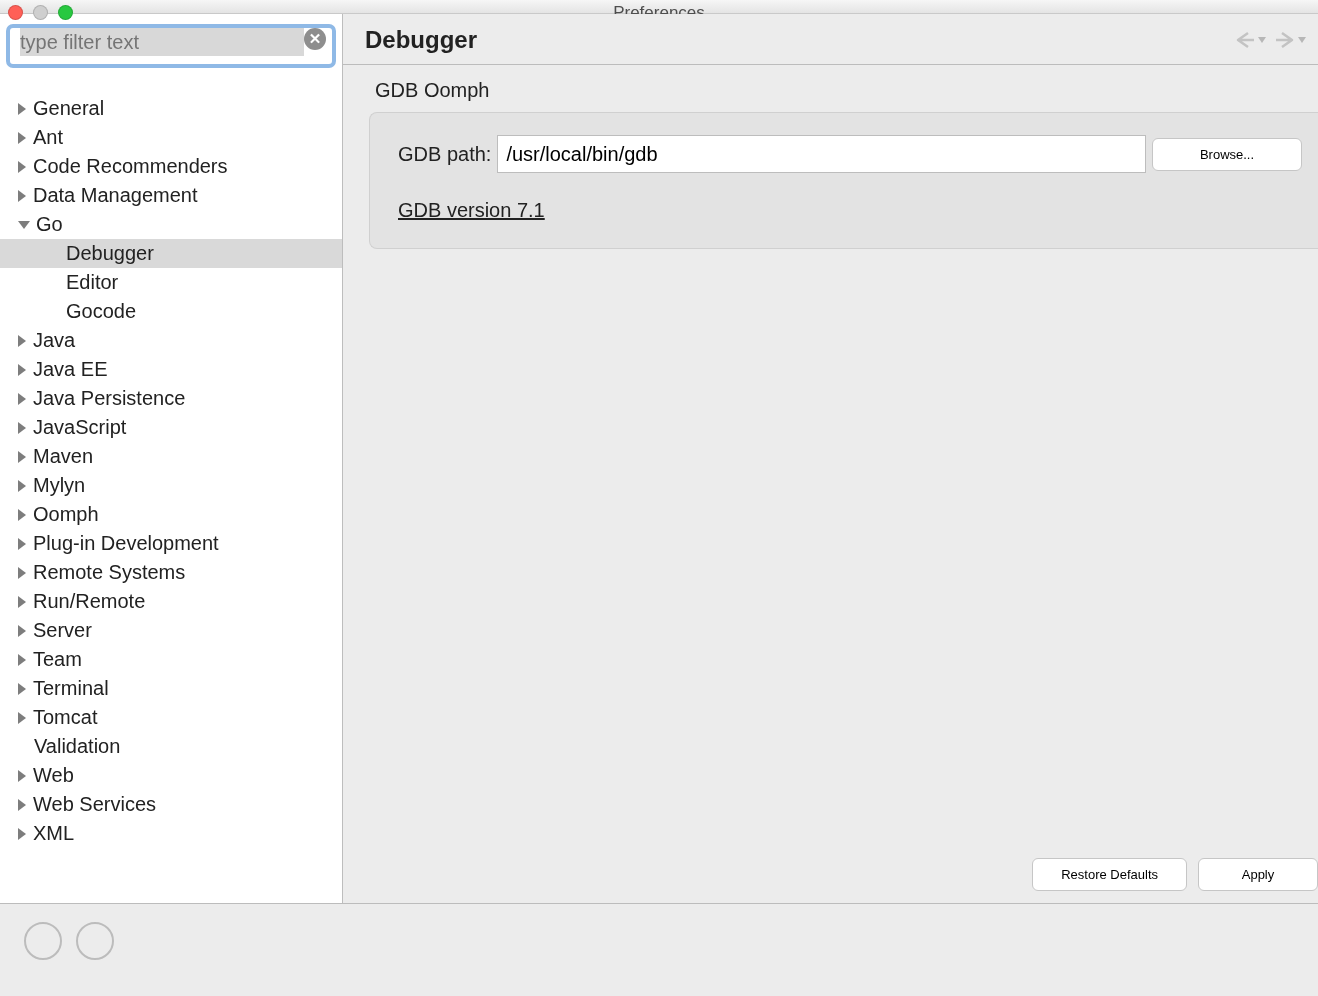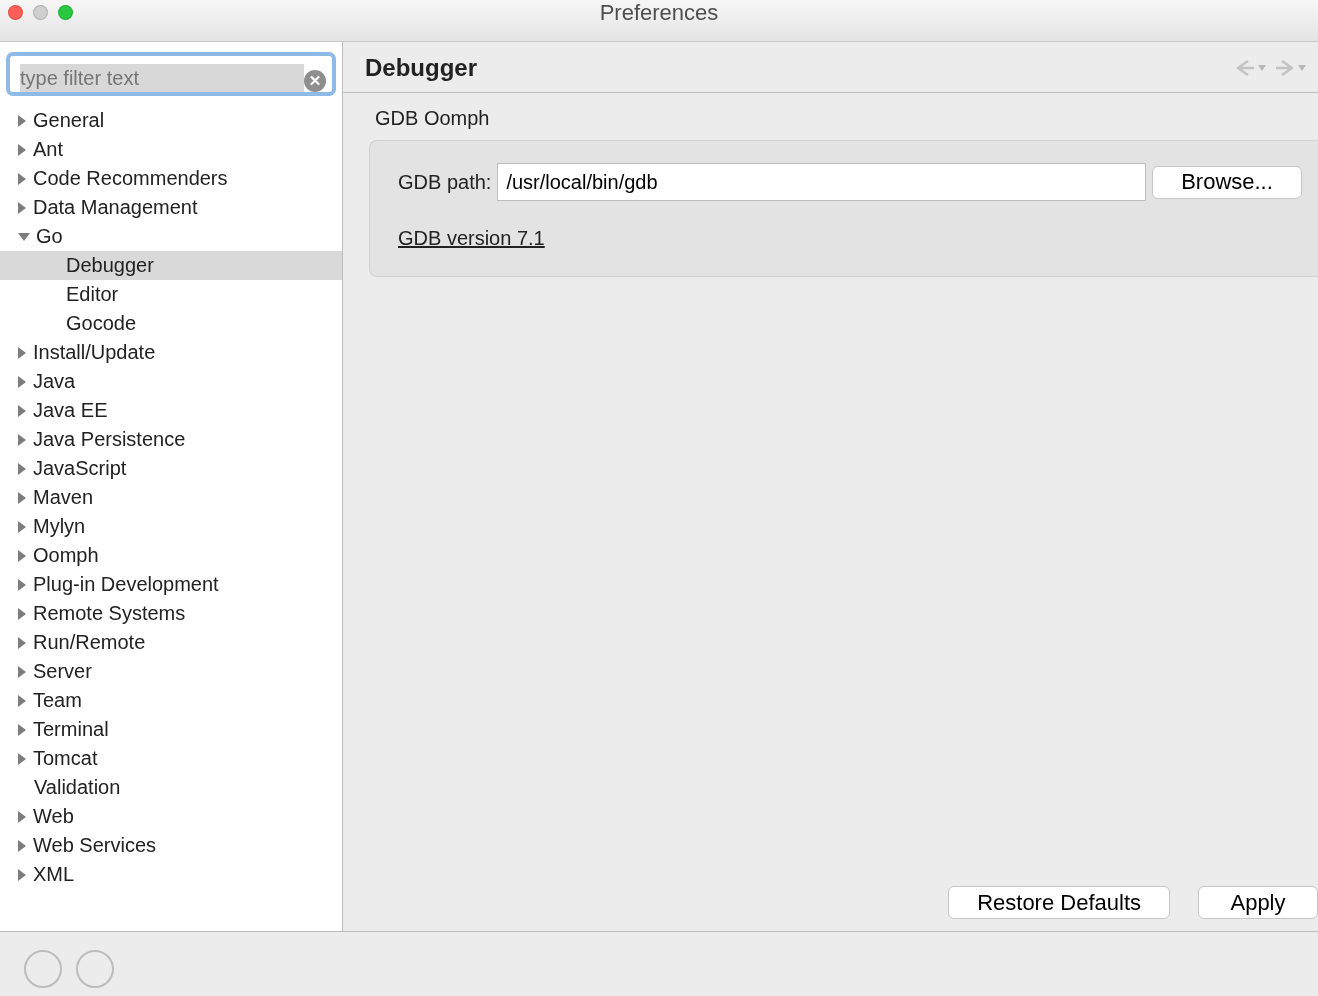--- a/index.html
+++ b/index.html
@@ -7,27 +7,27 @@
     width: 1318px;
     height: 996px;
     font-family: "Helvetica Neue", Arial, sans-serif;
     font-size: 20px;
     color: #222;
     background: #ececec;
     overflow: hidden;
   }
 
   .titlebar {
-    height: 42px;
+    height: 14px;
     background: linear-gradient(#f6f6f6,#e4e4e4);
     border-bottom: 1px solid #c9c9c9;
     position: relative;
     text-align: center;
     line-height: 26px;
-    font-size: 22px;
+    font-size: 17px;
     color: #4e4e4e;
   }
   .traffic {
     position: absolute; left: 8px; top: 5px; display: flex; gap: 10px;
   }
   .tl-dot { width: 15px; height: 15px; border-radius: 50%; border: 1px solid rgba(0,0,0,.15); }
   .tl-red { background:#ff5f57; }
   .tl-yel { background:#cfcfcf; }
   .tl-grn { background:#28c840; }
 
@@ -46,21 +46,21 @@
   }
   .search-wrap {
     padding: 10px 6px 6px 6px;
   }
   .search-box {
     border: 4px solid #8fb9e6;
     border-radius: 7px;
     background: #fff;
     height: 44px;
     display: flex;
-    align-items: flex-end;
+    align-items: flex-start;
     padding: 0 6px 0 10px;
   }
   .search-box input {
     flex: 1;
     border: none;
     outline: none;
     font-size: 20px;
     color: #222;
     background: #d8d8d8;
     height: 28px;
@@ -68,20 +68,21 @@
   .clear-icon {
     width: 22px; height: 22px; border-radius: 50%; background:#8e8e8e;
     color:#fff; text-align:center; line-height:22px; font-size:15px; font-weight:bold;
     cursor: pointer;
   }
 
   .tree {
     flex: 1;
     overflow: auto;
     padding-top: 4px;
+    margin-top: 16px;
   }
   .tree-item {
     display: flex;
     align-items: center;
     height: 29px;
     padding-left: 18px;
     cursor: default;
     font-size: 20px;
   }
   .tree-item.child { padding-left: 66px; }
@@ -151,36 +152,36 @@
     font-size:20px;
     padding: 2px 8px;
     background:#fff;
   }
   .btn {
     height:33px;
     min-width:150px;
     background:#fff;
     border:1px solid #c6c6c6;
     border-radius:6px;
-    font-size:22px;
+    font-size:13px;
     padding: 0 22px;
     cursor:pointer;
   }
   .version {
     margin-top: 26px;
     font-size:20px;
     text-decoration:underline;
   }
 
   .footer-buttons {
     position:absolute;
     bottom: 12px;
     right: 0;
     display:flex;
-    gap: 28px;
+    gap: 11px;
   }
   .footer-buttons .btn { min-width: 120px; padding: 0 28px; }
 
   .dialog-footer {
     height: 80px;
     background:#ececec;
     padding: 18px 0 0 24px;
     display:flex;
     gap:14px;
   }
@@ -231,24 +232,20 @@
           <span>Go</span>
         </div>
         <div class="tree-item child selected">
           <span>Debugger</span>
         </div>
         <div class="tree-item child">
           <span>Editor</span>
         </div>
         <div class="tree-item child">
           <span>Gocode</span>
-        </div>
-        <div class="tree-item">
-          <div class="arrow"></div>
-          <span>Install/Update</span>
         </div>
         <div class="tree-item">
           <div class="arrow"></div>
           <span>Java</span>
         </div>
         <div class="tree-item">
           <div class="arrow"></div>
           <span>Java EE</span>
         </div>
         <div class="tree-item">

